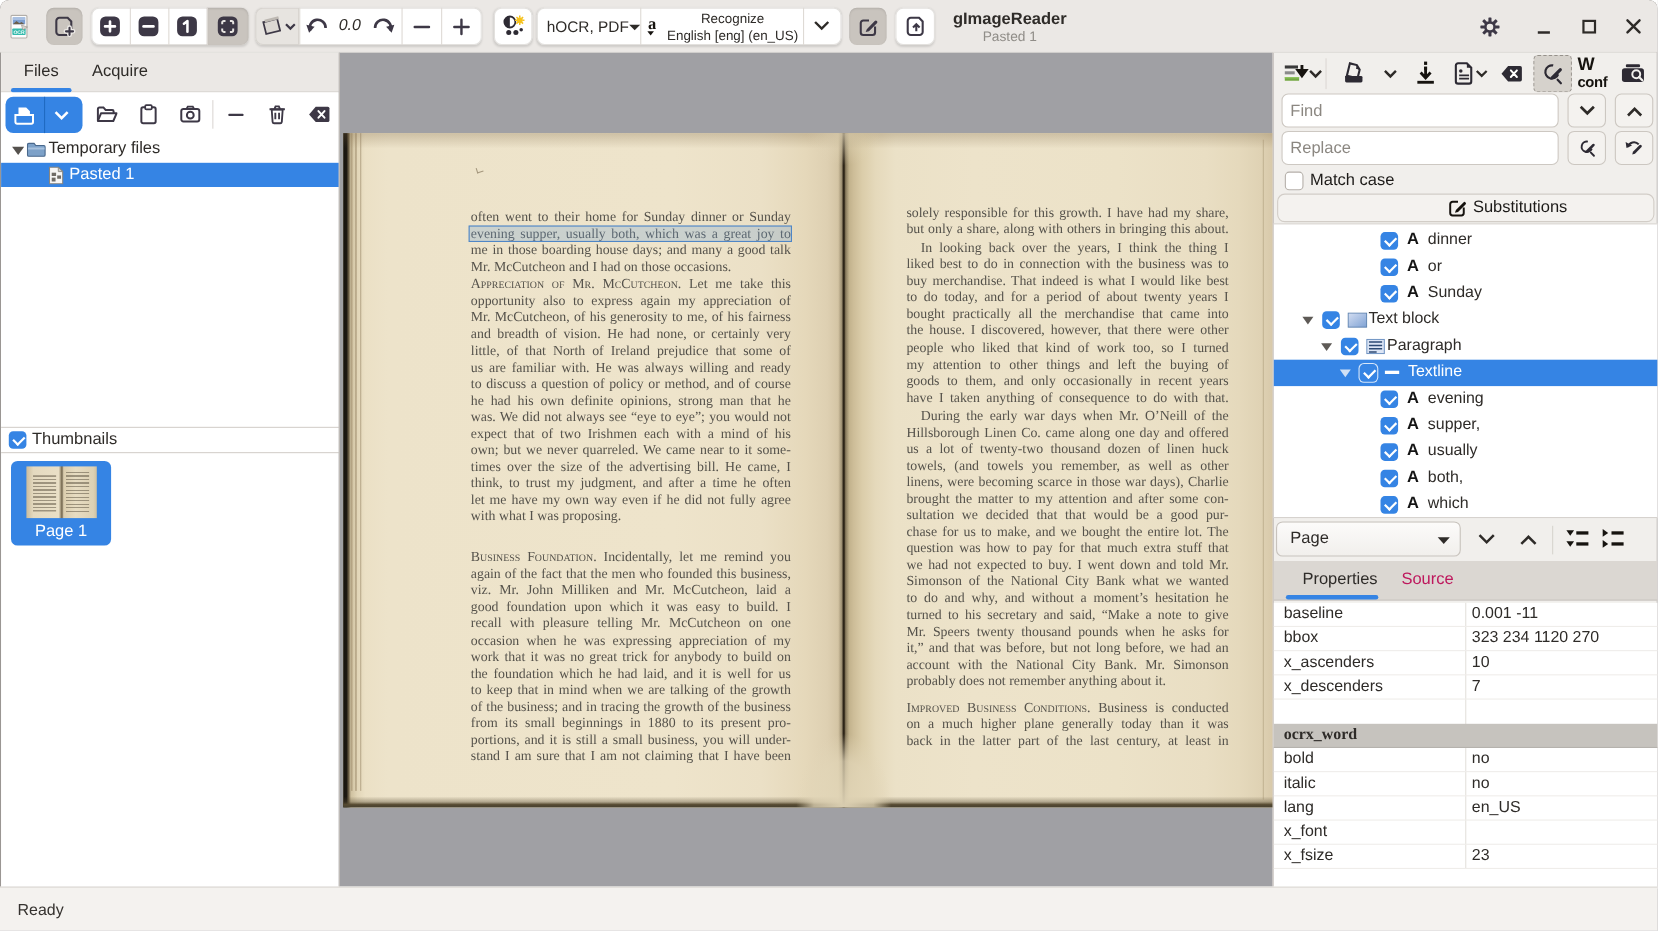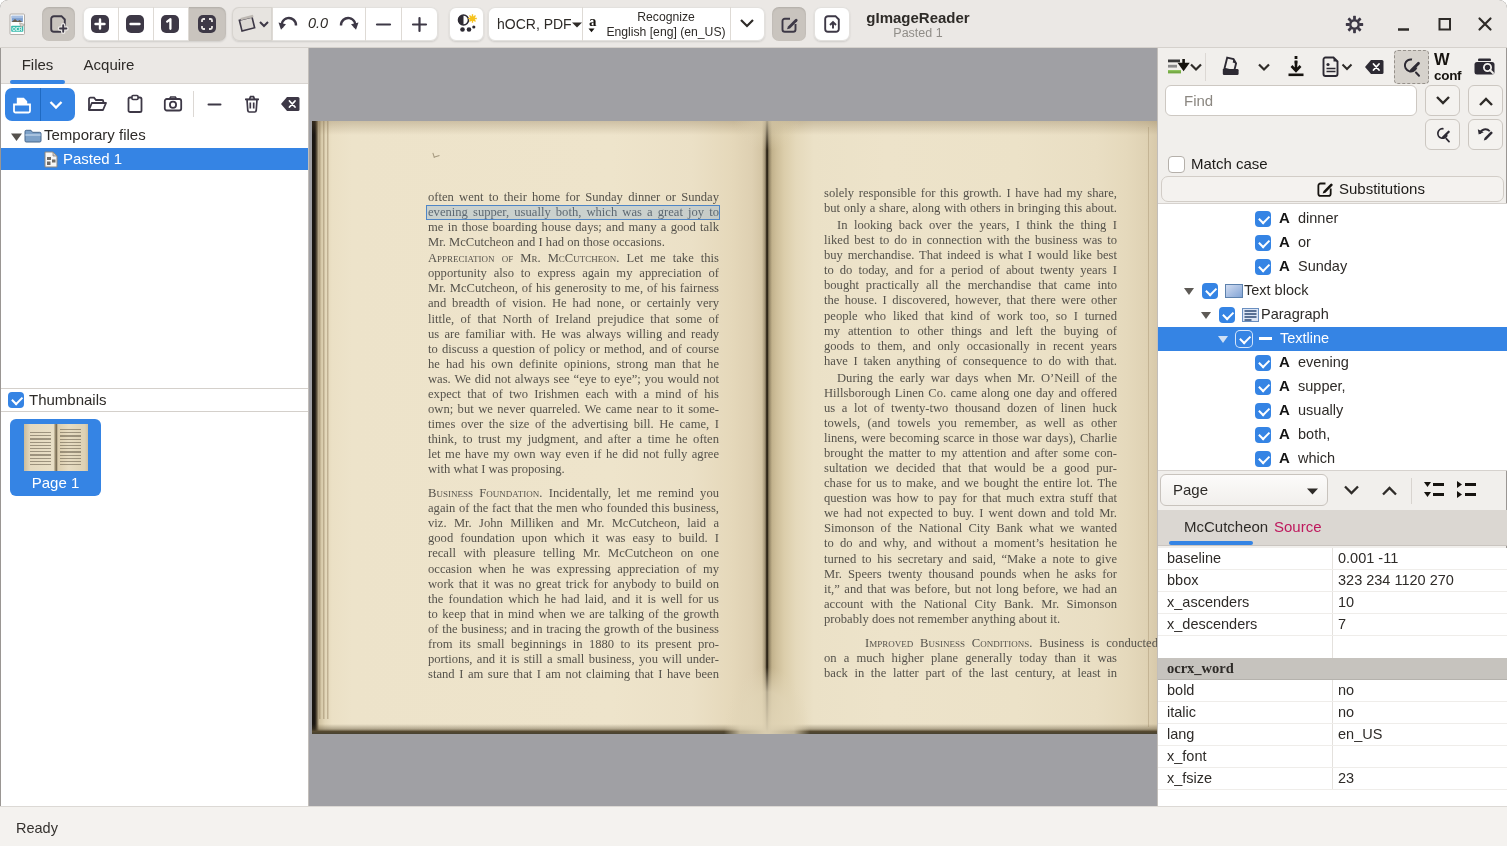--- a/index.html
+++ b/index.html
@@ -47,21 +47,21 @@
   #rpage{position:absolute;left:454px;top:0;width:392px;height:613px;
     background:linear-gradient(to right,#aa9a74 0,#bcac86 4px,#cdbd98 10px,#dbcdaa 18px,#e5d9bb 30px,#ebe1c7 48px,#ede3ca 120px,#ece2c8 250px,#e9dec3 330px,#e5d9bc 360px,#dfd2b4 380px,#d7c8a9 392px);}
   .pagetext{position:absolute;font-family:"Liberation Serif",serif;color:#55524b;filter:blur(.22px);}
   .bl{width:100%;text-align:justify;text-align-last:justify;white-space:nowrap;}
   .bl.last{text-align-last:left;}
   .sc{font-variant:small-caps;}
   
   #rpanel{position:absolute;left:1157px;top:48px;width:349px;height:758px;background:#f1efec;
           border-left:1px solid #c2beba;}
   .rinput{position:absolute;left:7px;width:252px;height:31px;background:#ffffff;border:1px solid #cdc8c2;
-          border-radius:6px;font-size:15px;color:#8b8781;line-height:29px;padding-left:18px;}
+          border-radius:6px;font-size:15px;color:#8b8781;line-height:29px;padding-left:7px;}
   .rsbtn{position:absolute;width:35px;height:31px;background:#f4f2ef;border:1px solid #ccc7c1;border-radius:6px;}
   #rtree{position:absolute;left:0;top:155px;width:349px;height:268px;background:#ffffff;
          border-top:1px solid #d6d2ce;border-bottom:1px solid #d6d2ce;}
   .trow{position:absolute;left:0;width:349px;height:24px;font-size:14.5px;color:#2e2b28;}
   .trow .lbl{position:absolute;top:3px;}
   .cb{position:absolute;top:4px;width:16px;height:16px;background:#3584e4;border-radius:4px;}
   .cb:after{content:"";position:absolute;left:3.5px;top:4px;width:8px;height:4.5px;
             border-left:2.4px solid #fff;border-bottom:2.4px solid #fff;transform:rotate(-45deg);}
   .aicon{position:absolute;top:2px;font-size:15px;font-weight:bold;color:#141414;}
   .expander{position:absolute;top:9px;width:0;height:0;border-left:5.5px solid transparent;
@@ -325,21 +325,21 @@
       <div class="bl">us are familiar with. He was always willing and ready</div>
       <div class="bl">to discuss a question of policy or method, and of course</div>
       <div class="bl">he had his own definite opinions, strong man that he</div>
       <div class="bl">was. We did not always see “eye to eye”; you would not</div>
       <div class="bl">expect that of two Irishmen each with a mind of his</div>
       <div class="bl">own; but we never quarreled. We came near to it some-</div>
       <div class="bl">times over the size of the advertising bill. He came, I</div>
       <div class="bl">think, to trust my judgment, and after a time he often</div>
       <div class="bl">let me have my own way even if he did not fully agree</div>
       <div class="bl last">with what I was proposing.</div>
-      <div class="bl" style="margin-top:9px;"><span class="sc">Business Foundation.</span> Incidentally, let me remind you</div>
+      <div class="bl" style="margin-top:22px;"><span class="sc">Business Foundation.</span> Incidentally, let me remind you</div>
       <div class="bl">again of the fact that the men who founded this business,</div>
       <div class="bl">viz. Mr. John Milliken and Mr. McCutcheon, laid a</div>
       <div class="bl">good foundation upon which it was easy to build. I</div>
       <div class="bl">recall with pleasure telling Mr. McCutcheon on one</div>
       <div class="bl">occasion when he was expressing appreciation of my</div>
       <div class="bl">work that it was no great trick for anybody to build on</div>
       <div class="bl">the foundation which he had laid, and it is well for us</div>
       <div class="bl">to keep that in mind when we are talking of the growth</div>
       <div class="bl">of the business; and in tracing the growth of the business</div>
       <div class="bl">from its small beginnings in 1880 to its present pro-</div>
@@ -369,21 +369,21 @@
       <div class="bl">chase for us to make, and we bought the entire lot. The</div>
       <div class="bl">question was how to pay for that much extra stuff that</div>
       <div class="bl">we had not expected to buy. I went down and told Mr.</div>
       <div class="bl">Simonson of the National City Bank what we wanted</div>
       <div class="bl">to do and why, and without a moment’s hesitation he</div>
       <div class="bl">turned to his secretary and said, “Make a note to give</div>
       <div class="bl">Mr. Speers twenty thousand pounds when he asks for</div>
       <div class="bl">it,” and that was before, but not long before, we had an</div>
       <div class="bl">account with the National City Bank. Mr. Simonson</div>
       <div class="bl last">probably does not remember anything about it.</div>
-      <div class="bl" style="margin-top:9px;margin-left:41px;"><span class="sc">Improved Business Conditions.</span> Business is conducted</div>
+      <div class="bl" style="margin-top:9px;"><span class="sc">Improved Business Conditions.</span> Business is conducted</div>
       <div class="bl">on a much higher plane generally today than it was</div>
       <div class="bl">back in the latter part of the last century, at least in</div>
     </div>
     <div class="abs" style="left:114px;top:84px;width:294px;height:15px;border:1px solid #4f86c6;background:rgba(110,160,215,.28);"></div>
     <div class="abs" style="left:121px;top:31px;width:6px;height:5px;border-left:1px solid #a4977d;border-bottom:1px solid #a4977d;transform:rotate(-18deg);"></div>
   </div>
     </div>
   <div id="rpanel">
 
     <svg class="icx" style="left:9px;top:10px" width="24" height="18" viewBox="0 0 24 18">
@@ -444,20 +444,21 @@
 
     <div class="rinput" style="top:37px;">Find</div>
     <div class="rsbtn" style="left:267px;top:37px;"></div>
     <svg class="icx" style="left:277px;top:47px" width="16" height="12" viewBox="0 0 16 12">
         <path d="M2 2 l6 6 6-6" fill="none" stroke="#2e2b28" stroke-width="2.4"></path>
       </svg>
     <div class="rsbtn" style="left:310px;top:37px;"></div>
     <svg class="icx" style="left:320px;top:47px" width="16" height="12" viewBox="0 0 16 12">
         <path d="M2 10 l6-6 6 6" fill="none" stroke="#2e2b28" stroke-width="2.4"></path>
       </svg>
+    <div class="rinput" style="top:71px;">Replace</div>
     <div class="rsbtn" style="left:267px;top:71px;"></div>
     <svg class="icx" style="left:276px;top:78px" width="19" height="19" viewBox="0 0 24 24">
       <path d="M16.5 11.5 a6 6 0 1 1 -4.5-8" fill="none" stroke="#2d2a33" stroke-width="2.2"></path>
       <path d="M10.2 13.5 L17.5 6.2 a1.5 1.5 0 0 1 2.1 2.1 L12.4 15.6 l-3 .9z" fill="#2d2a33"></path>
       <path d="M15.5 16 l3.5 3.7" stroke="#2d2a33" stroke-width="2.2" stroke-linecap="round"></path>
     </svg>
     <div class="rsbtn" style="left:310px;top:71px;"></div>
     <svg class="icx" style="left:318px;top:77px" width="20" height="20" viewBox="0 0 24 24">
       <path d="M4.5 10.5 a7 7 0 0 1 12-3" fill="none" stroke="#2d2a33" stroke-width="2.2"></path>
       <path d="M2.2 5 l1 6.5 6-2.8z" fill="#2d2a33"></path>
@@ -563,21 +564,21 @@
         <rect x="10" y="13" width="11" height="3" fill="#16130f"></rect>
     </svg>
     <svg class="icx" style="left:297px;top:432px" width="22" height="20" viewBox="0 0 22 20">
       <path d="M2 1 l5 3.5 -5 3.5z" fill="#16130f"></path>
         <rect x="10" y="3" width="11" height="3" fill="#16130f"></rect>
       <path d="M2 11 l5 3.5 -5 3.5z" fill="#16130f"></path>
         <rect x="10" y="13" width="11" height="3" fill="#16130f"></rect>
     </svg>
 
     <div id="rtabs">
-      <div style="position:absolute;left:26px;top:8px;font-size:15px;color:#2e2b28;">McCutcheon</div>
+      <div style="position:absolute;left:26px;top:8px;font-size:15px;color:#2e2b28;">Properties</div>
       <div style="position:absolute;left:116px;top:8px;font-size:15px;color:#be185d;">Source</div>
       <div style="position:absolute;left:11px;top:31px;width:84px;height:4px;background:#3584e4;border-radius:2px;"></div>
     </div>
     <div id="rtable">
       <div class="pdiv"></div>
       <div class="prow" style="top:0;">
           <span class="k">baseline</span>
           <span class="v">0.001 -11</span>
         </div>
       <div class="prow" style="top:22px;">

